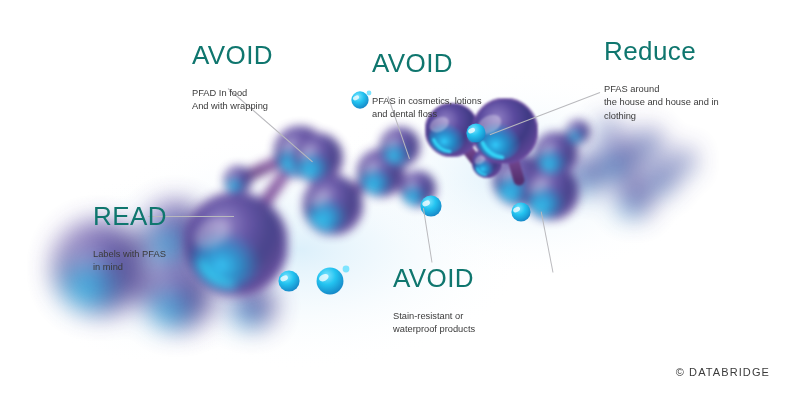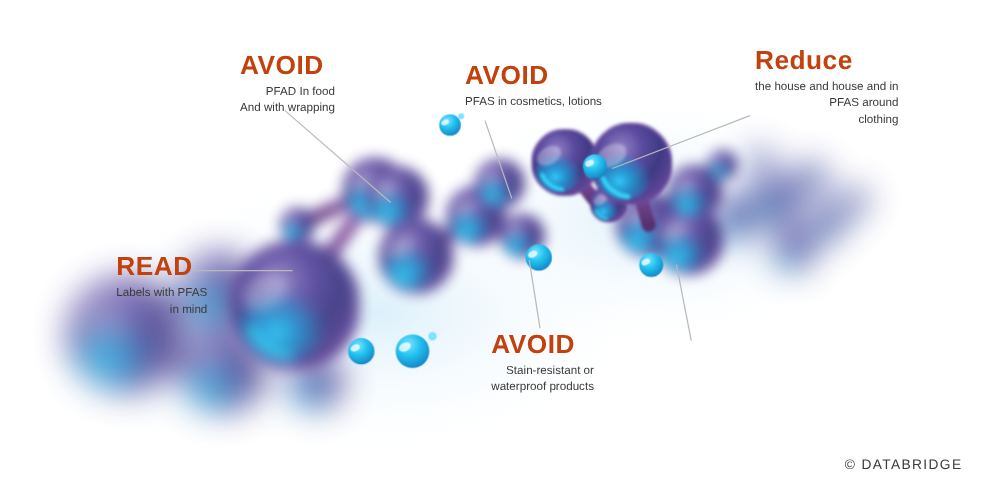--- a/index.html
+++ b/index.html
@@ -10,25 +10,25 @@
   
   .mol-layer{position:absolute;inset:0;}
   .blur-far{filter:blur(13px);opacity:.88;}
   .blur-mid{filter:blur(5px);opacity:.95;}
   .blur-near{filter:blur(1.1px);}
   .sharp{filter:blur(0px);}
 
   
   .callout{position:absolute;color:#2b2b2b;}
   .callout .head{
-      font-size:21px;font-weight:700;letter-spacing:.4px;
-      line-height:1.05;color:#c2410c;white-space:nowrap;}
+      font-size:26px;font-weight:400;letter-spacing:.4px;
+      line-height:1.05;color:#0f766e;white-space:nowrap;}
   .callout .sub{
       font-size:9.3px;line-height:1.42;color:#3a3a3a;
-      margin-top:3px;white-space:nowrap;text-align:right;}
+      margin-top:18px;white-space:nowrap;}
 
   .leader{position:absolute;background:#b9b9bd;transform-origin:0 50%;height:1px;}
 
   .credit{position:absolute;right:30px;bottom:22px;
           font-size:11px;letter-spacing:1.1px;color:#3b3b3b;}
 </style>
 </head>
 <body>
 
 <div id="stage">
@@ -173,27 +173,28 @@
         <div class="head">AVOID</div>
         <div class="sub">
           <div>PFAD In food</div>
           <div>And with wrapping</div>
         </div>
       </div>
       <div class="callout" style="left: 372px; top: 50px;">
         <div class="head">AVOID</div>
         <div class="sub">
           <div>PFAS in cosmetics, lotions</div>
+          <div>and dental floss</div>
         </div>
       </div>
       <div class="callout" style="left: 604px; top: 38px;">
         <div class="head">Reduce</div>
         <div class="sub">
+          <div>PFAS around</div>
           <div>the house and house and in</div>
-          <div>PFAS around</div>
           <div>clothing</div>
         </div>
       </div>
       <div class="callout" style="left: 393px; top: 265px;">
         <div class="head">AVOID</div>
         <div class="sub">
           <div>Stain-resistant or</div>
           <div>waterproof products</div>
         </div>
       </div>

